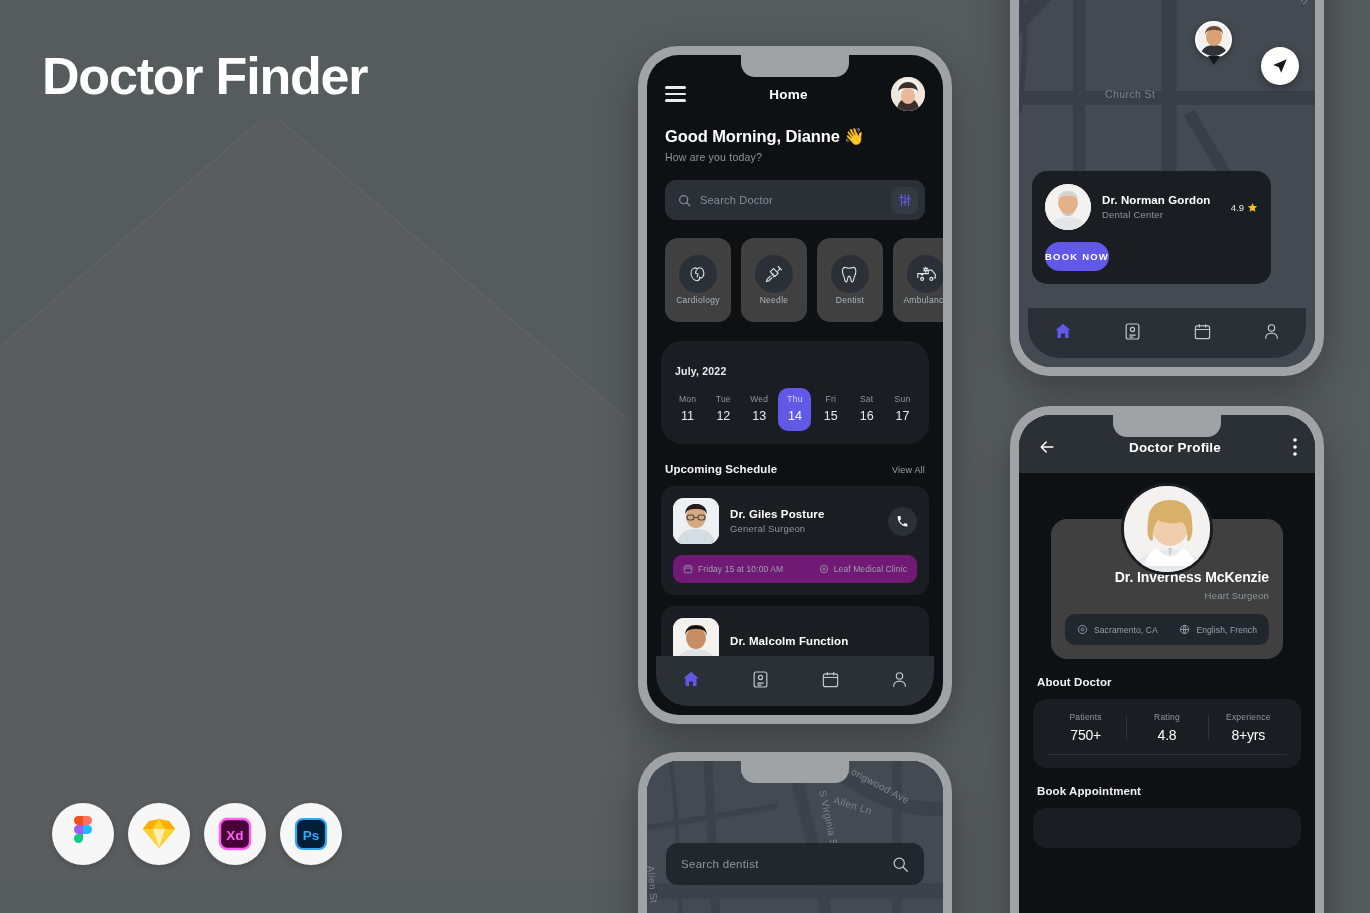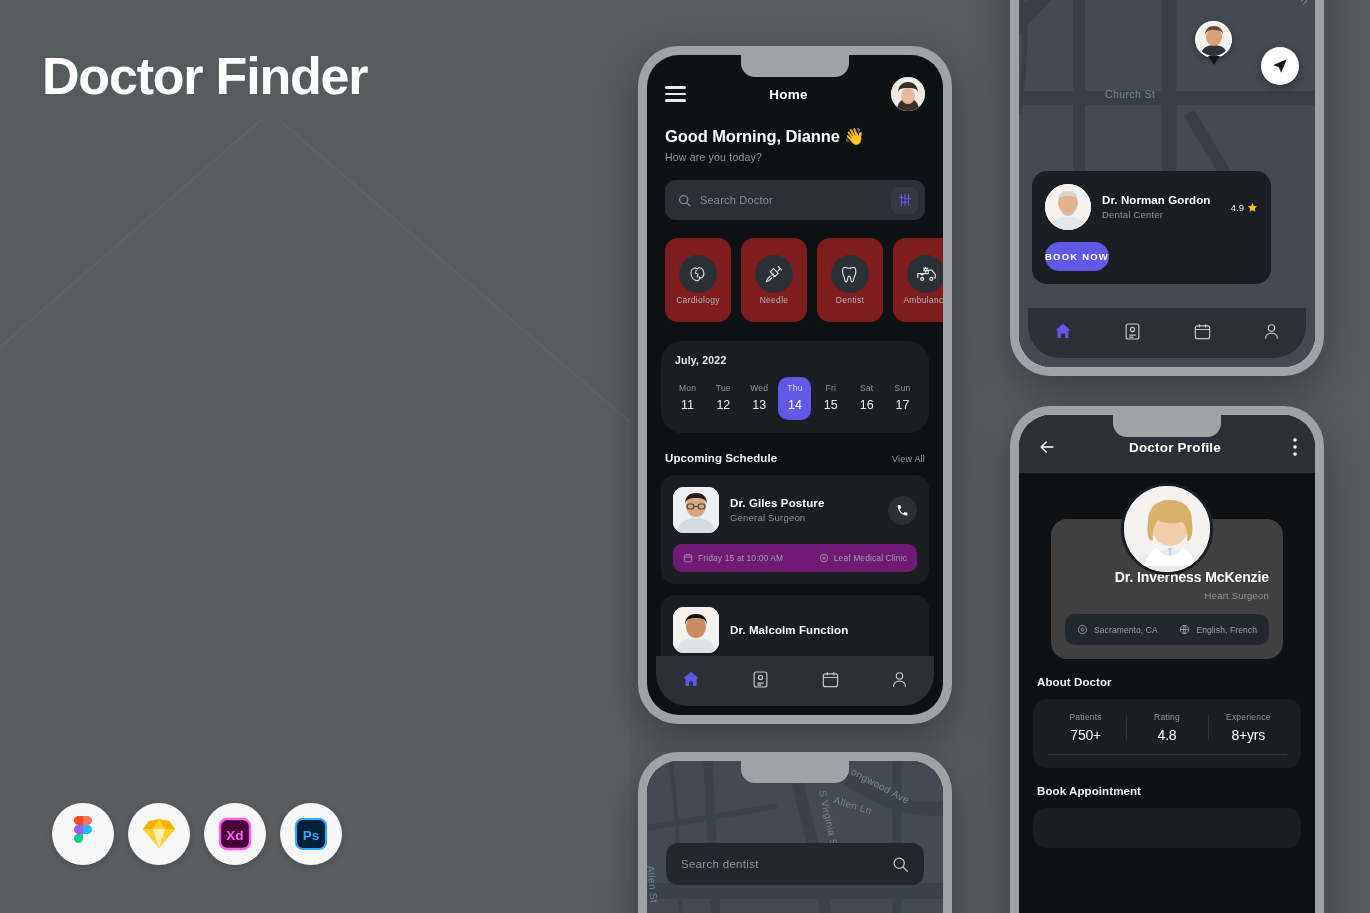--- a/index.html
+++ b/index.html
@@ -73,26 +73,26 @@
   .greet p{ font-size:10.5px; color:#8f969c; margin-top:5px; letter-spacing:.2px;}
 
   .searchbar{
     margin:17px 18px 0 18px; height:40px; background:#2b3036; border-radius:11px;
     display:flex; align-items:center; padding:0 7px 0 13px; gap:9px;
   }
   .searchbar .ph{ flex:1; font-size:11px; color:#878e95; letter-spacing:.2px; }
   .filter-btn{ width:27px; height:27px; border-radius:8px; background:#343a41; display:flex; align-items:center; justify-content:center; }
 
   .cats{ display:flex; gap:10px; padding:18px 0 0 18px; overflow:hidden; }
-  .cat{ width:66px; min-width:66px; height:84px; background:#7f1d1d; border-radius:13px;
+  .cat{ width:66px; min-width:66px; height:84px; background:#404040; border-radius:13px;
         display:flex; flex-direction:column; align-items:center; justify-content:center; gap:2px; }
   .cat .circ{ width:38px; height:38px; border-radius:50%; background:#2b3036; display:flex; align-items:center; justify-content:center; }
   .cat .lbl{ font-size:8.5px; color:#aeb4ba; letter-spacing:.3px; white-space:nowrap; }
 
-  .calendar{ margin:19px 14px 0 14px; background:#1a1e23; border-radius:21px; padding:13px 10px 13px 10px; }
+  .calendar{ margin:19px 14px 0 14px; background:#1a1e23; border-radius:21px; padding:24px 10px 13px 10px; }
   .cal-title{ font-size:10.5px; font-weight:700; color:#e9ecef; letter-spacing:.2px; margin-left:4px;}
   .cal-days{ display:flex; justify-content:space-between; margin-top:11px; }
   .cal-day{ width:33px; padding:6px 0 8px; border-radius:10px; text-align:center; }
   .cal-day .dow{ font-size:8.5px; color:#8f969c; letter-spacing:.2px; }
   .cal-day .num{ font-size:12.5px; color:#e9ecef; margin-top:5px; font-weight:400;}
   .cal-day.active{ background:#6158e8; }
   .cal-day.active .dow{ color:#d8d5fb; }
   .cal-day.active .num{ color:#fff; }
 
   .sec-head{ display:flex; align-items:baseline; justify-content:space-between; padding:19px 18px 0 18px; }

